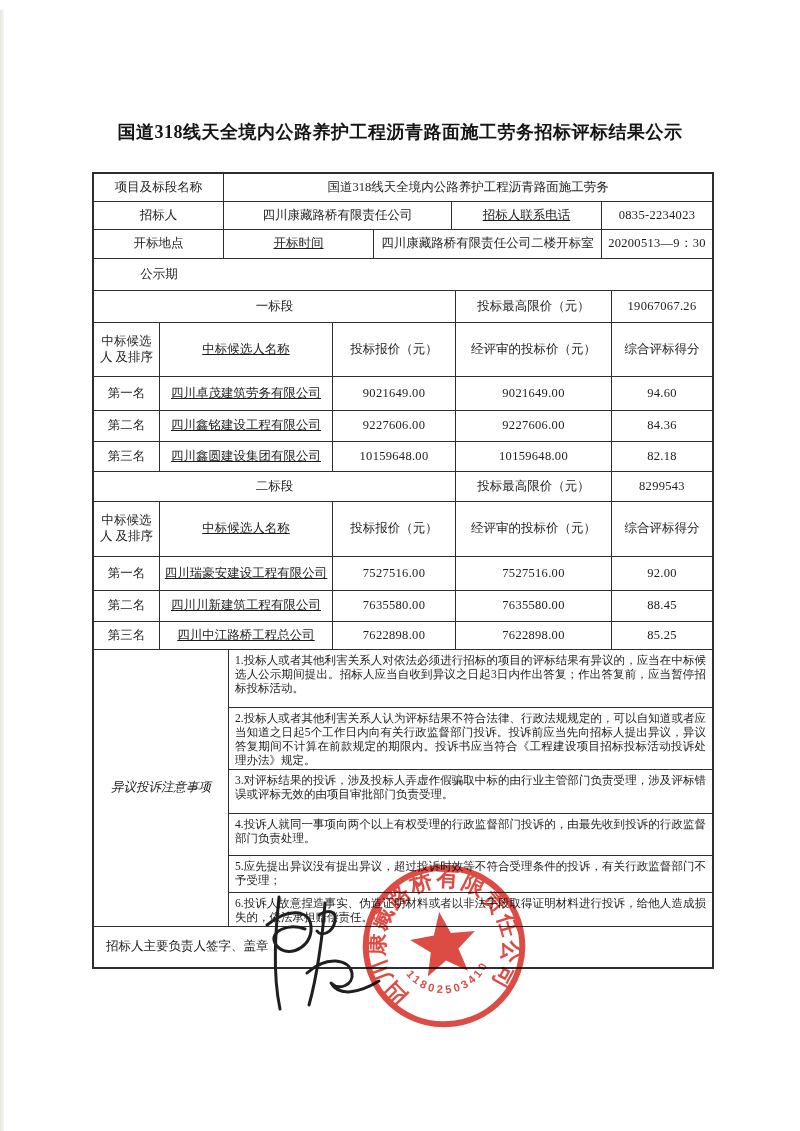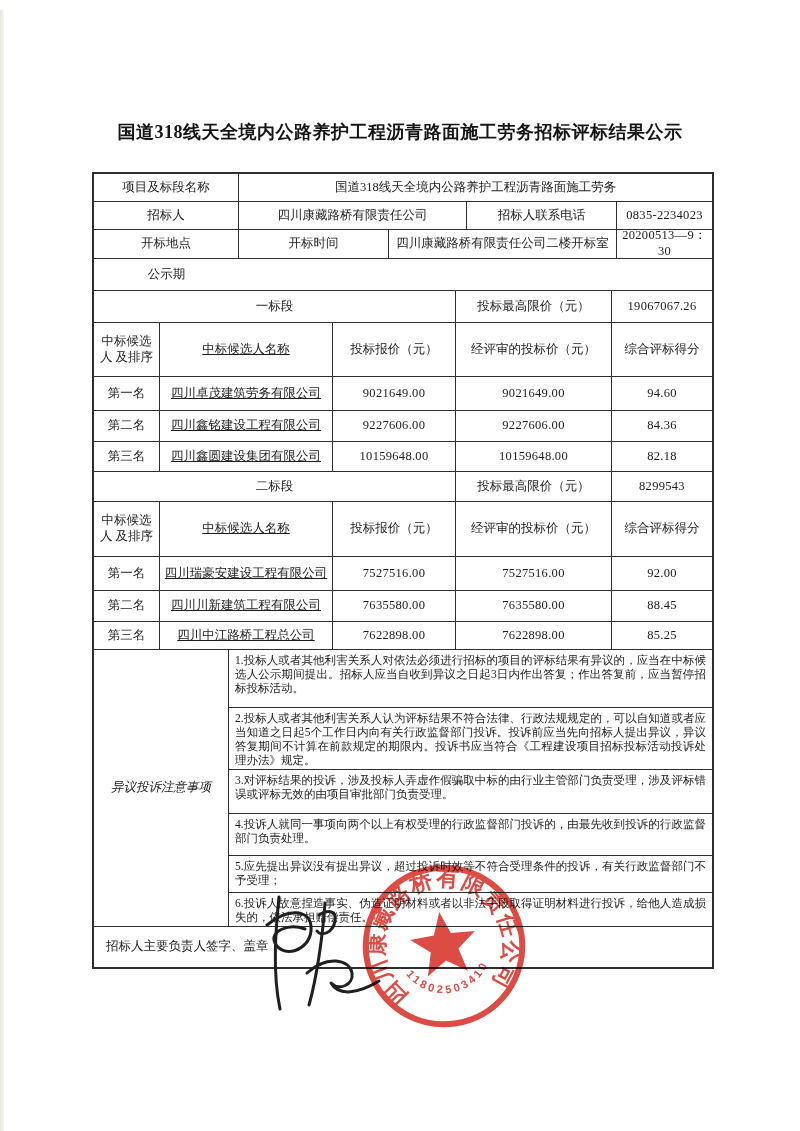--- a/index.html
+++ b/index.html
@@ -25,21 +25,21 @@
   }
   .tr { display:flex; border-bottom:1.5px solid #2e2e2e; }
   .tr:last-child { border-bottom:none; }
   .td {
     border-right:1.5px solid #2e2e2e;
     display:flex; align-items:center; justify-content:center;
     text-align:center; padding:2px 4px; overflow:hidden; line-height:1.25;
   }
   .td:last-child { border-right:none; }
   
-  .cA{width:145px;} .cB{width:228px;} .cC{width:150px;} .cD{flex:1;}
+  .cA{width:130px;} .cB{width:228px;} .cC{width:150px;text-decoration:underline;} .cD{flex:1;}
   .cBCD{flex:1;}
   
   .ca{width:66px;} .cb{width:173px;text-decoration:underline;} .cc{width:123px;} .cd{width:156px;} .ce{flex:1;}
   .cab{width:362px;}
   
   .cNotesLabel{width:135px;font-style:italic;}
   .cNotes{flex:1; flex-direction:column; align-items:flex-end; padding:0; text-align:left;}
   .note-item {
     border-bottom:1.5px solid #2e2e2e; padding:3px 6px 2px 6px;
     font-size:11.5px; line-height:14px; overflow:hidden; text-align:justify;

